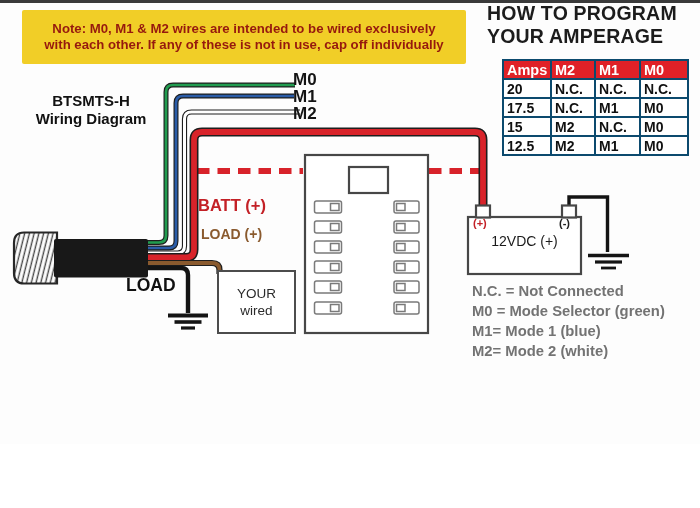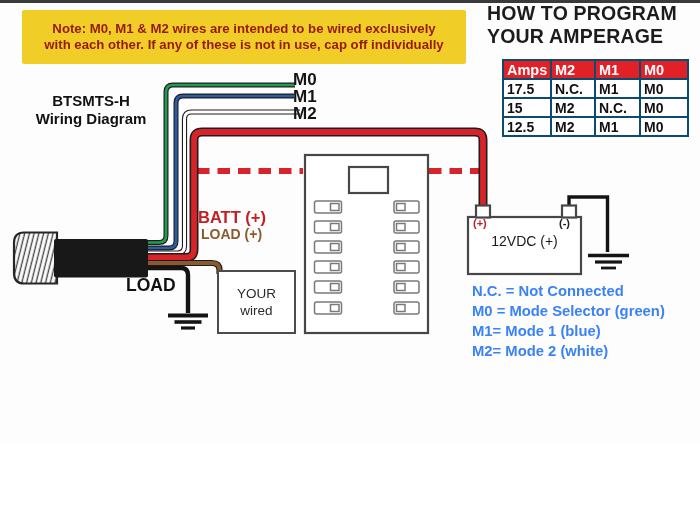--- a/index.html
+++ b/index.html
@@ -49,35 +49,35 @@
   table.amp th{background:var(--table-header-bg);color:var(--table-header-text);font-size:14.5px;}
   .c0{width:41px;}.c1{width:37px;}.c2{width:38px;}.c3{width:41px;}
 
   .btsmts{
     left:16px;top:92px;width:150px;text-align:center;color:#111;
     font-weight:bold;font-size:15px;line-height:17.5px;
   }
   .mlabel{left:293px;color:#141414;font-weight:bold;font-size:17px;line-height:17px;}
   .m0{top:71px;} .m1{top:88px;} .m2{top:104.5px;}
 
-  .batt-label{left:198px;top:196px;color:var(--batt-label);font-weight:bold;font-size:16.5px;margin-top:12px;}
+  .batt-label{left:198px;top:196px;color:var(--batt-label);font-weight:bold;font-size:16.5px;}
   .load-label{left:201px;top:226px;color:var(--load-label);font-weight:bold;font-size:14px;}
   .grnd-label{left:126px;top:275px;color:#111;font-weight:bold;font-size:17.5px;}
 
   .load-box{
     left:217px;top:270px;width:79px;height:64px;background:#fff;
     border:2px solid #4c4c4c;box-sizing:border-box;text-align:center;
     font-size:13.5px;line-height:16.5px;color:#2b2b2b;padding-top:14px;
   }
 
   .bat-pos{left:473px;top:217px;color:var(--batt-label);font-weight:bold;font-size:11px;}
   .bat-neg{left:559px;top:217px;color:#222;font-weight:bold;font-size:11px;}
   .bat-v{left:468px;top:233px;width:113px;text-align:center;color:#1b1b1b;font-size:14px;}
 
-  .legend{left:472px;top:281px;color:#3b82f6;font-weight:bold;font-size:14.8px;line-height:20px;}
+  .legend{left:472px;top:281px;color:#737373;font-weight:bold;font-size:14.8px;line-height:20px;}
 </style>
 </head>
 <body>
 
 <div class="stage">
 
   <div class="abs edge-top"></div>
   <div class="abs edge-bottom"></div>
 
   <svg class="abs diagram" width="700" height="508" viewBox="0 0 700 508">
@@ -194,20 +194,26 @@
 
   <table class="amp">
     <tbody>
         <tr>
       <th class="c0">Amps</th>
       <th class="c1">M2</th>
       <th class="c2">M1</th>
       <th class="c3">M0</th>
     </tr>
     <tr>
+      <td>20</td>
+      <td>N.C.</td>
+      <td>N.C.</td>
+      <td>N.C.</td>
+    </tr>
+    <tr>
       <td>17.5</td>
       <td>N.C.</td>
       <td>M1</td>
       <td>M0</td>
     </tr>
     <tr>
       <td>15</td>
       <td>M2</td>
       <td>N.C.</td>
       <td>M0</td>

